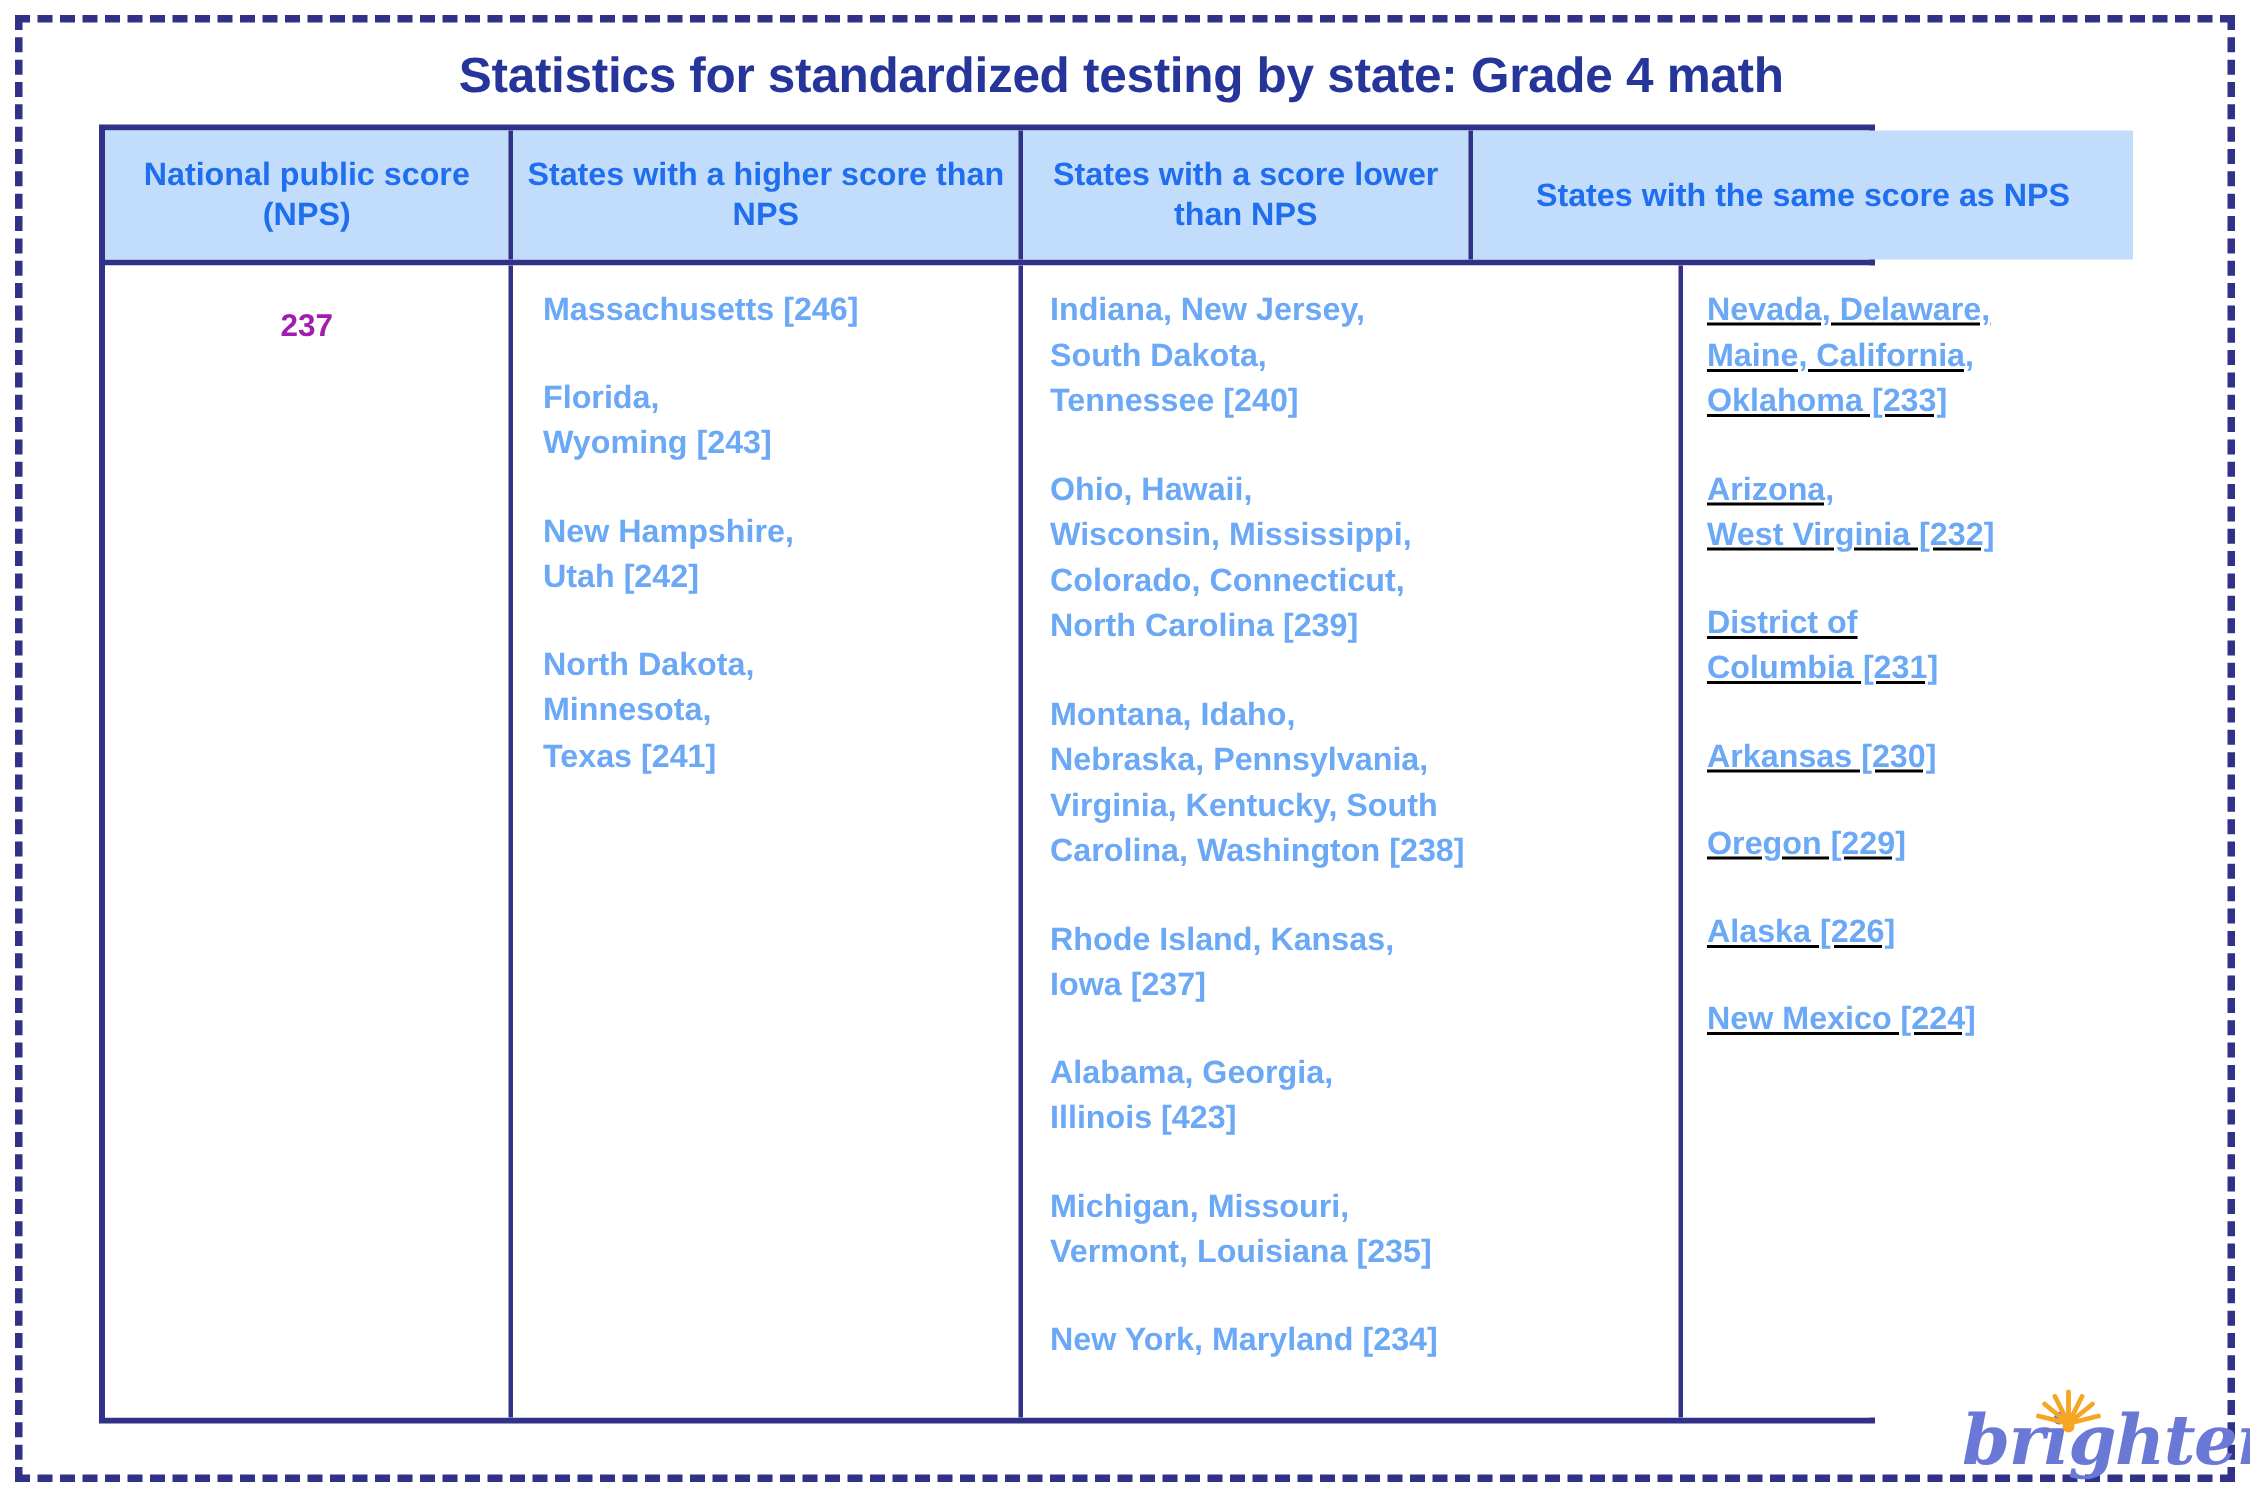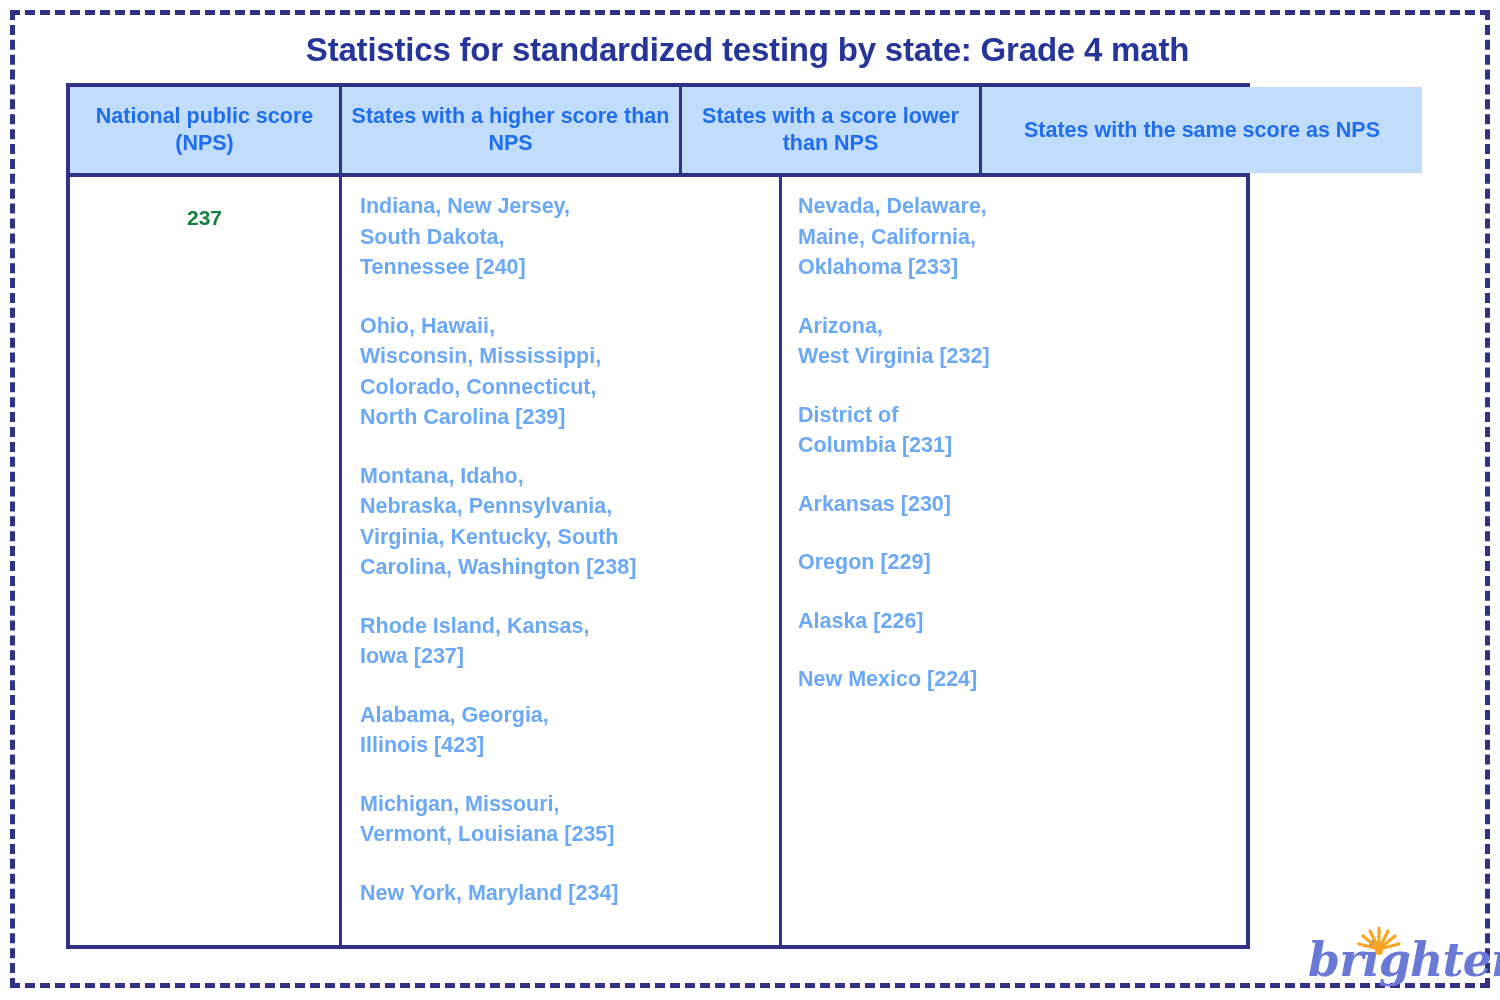--- a/index.html
+++ b/index.html
@@ -90,31 +90,31 @@
   .hcell:last-child { border-right: none; }
   .hcell .htxt { display: block; }
 
   .bcell {
     box-sizing: border-box;
     border-right: 3px solid #313188;
     padding: 14px 0 0 0;
     background: #ffffff;
     overflow: hidden;
   }
-  .bcell:last-child { border-right: none; }
+  .bcell:last-child { border-right: none; text-decoration: underline; }
 
   
   .col1 { width: 272px; flex: 0 0 272px; }
   .col2 { width: 340px; flex: 0 0 340px; }
   .col3 { width: 440px; flex: 0 0 440px; }
   .col4 { width: 300px; flex: 0 0 300px; }
 
   .nps-value {
     text-align: center;
-    color: #15803d;
+    color: #a21caf;
     font-size: 21px;
     font-weight: bold;
     line-height: 26px;
     padding-top: 14px;
   }
 
   .group {
     color: #6ba8f5;
     font-size: 21.5px;
     font-weight: bold;
@@ -187,20 +187,30 @@
 same score as NPS</span>
       </div>
     </div>
 
     <div id="tbody">
 
       <div class="bcell col1">
         <div class="nps-value">237</div>
       </div>
 
+      <div class="bcell col2 pad2">
+        <p class="group">Massachusetts [246]</p>
+        <p class="group">Florida,
+Wyoming [243]</p>
+        <p class="group">New Hampshire,
+Utah [242]</p>
+        <p class="group">North Dakota,
+Minnesota,
+Texas [241]</p>
+      </div>
 
       <div class="bcell col3 pad3">
         <p class="group">Indiana, New Jersey,
 South Dakota,
 Tennessee [240]</p>
         <p class="group">Ohio, Hawaii,
 Wisconsin, Mississippi,
 Colorado, Connecticut,
 North Carolina [239]</p>
         <p class="group">Montana, Idaho,

